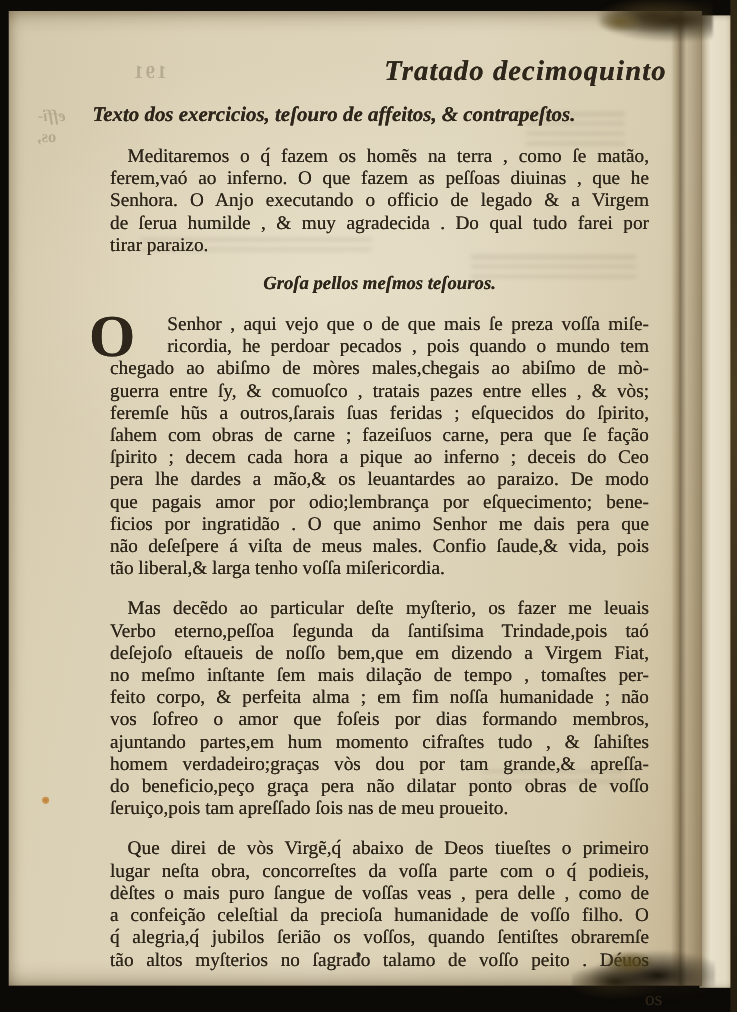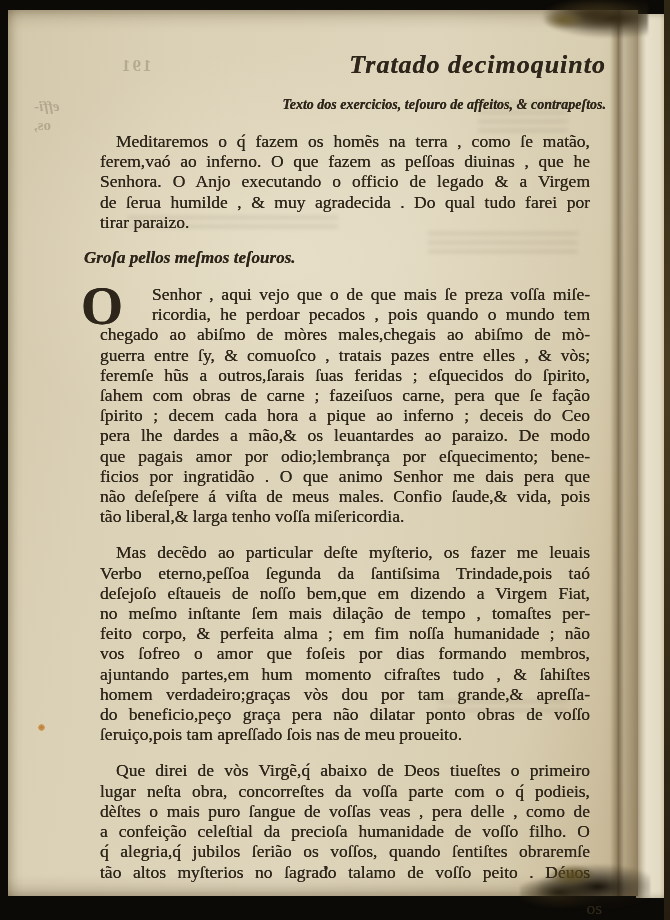--- a/index.html
+++ b/index.html
@@ -56,26 +56,26 @@
   .textblock{
     position:absolute;left:76px;top:0;width:522px;height:100%;
     color:#2e261a;
   }
   .running-title{
     margin-top:40px;text-align:right;
     font-style:italic;font-weight:600;font-size:26px;line-height:30px;
     letter-spacing:1px;text-shadow:0 0 .6px currentColor;
   }
   .section-heading{
-    margin-top:15px;text-align:right;
-    font-style:italic;font-weight:600;font-size:14px;line-height:20px;
+    margin-top:15px;text-align:left;
+    font-style:italic;font-weight:600;font-size:19px;line-height:20px;
     text-shadow:0 0 .4px currentColor;
   }
   .gloss-heading{
-    margin-top:15px;
+    margin-top:15px;text-align:center;
     font-style:italic;font-weight:600;font-size:17px;line-height:20px;
     text-shadow:0 0 .4px currentColor;
   }
   .para{margin:16px;}
   .line{
     font-size:17.5px;line-height:20.2px;white-space:normal;
     text-align:justify;text-align-last:justify;
     text-shadow:0 0 .5px currentColor;
   }
   .para--indent .line:first-child{text-indent:16px;}

